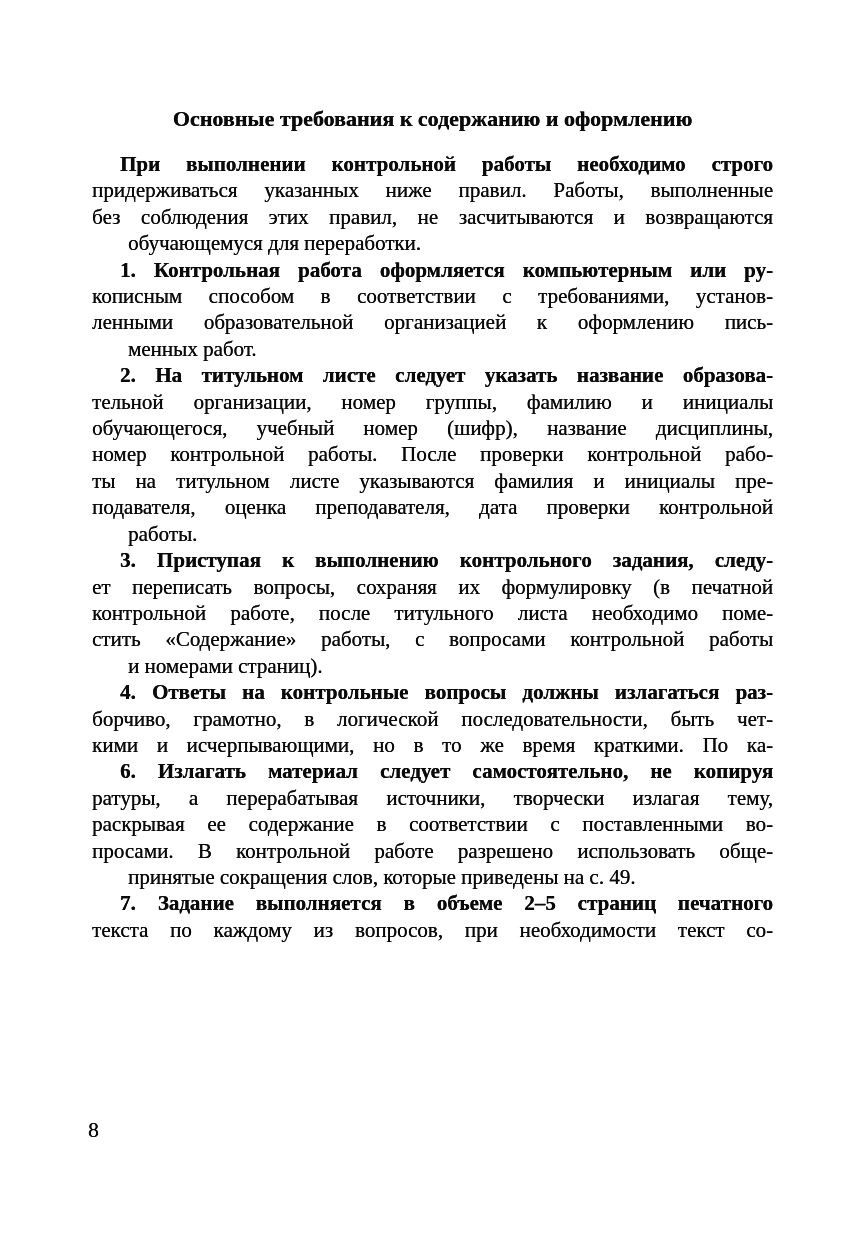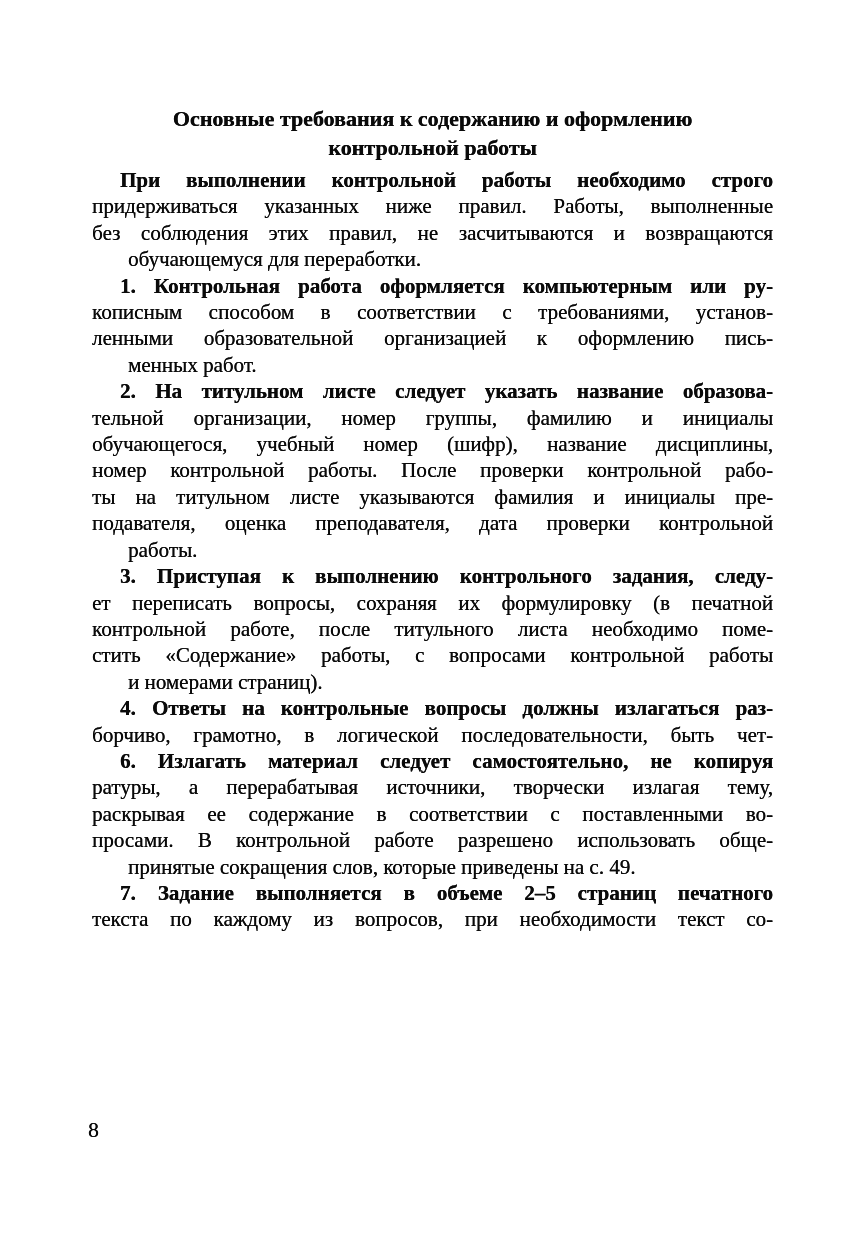--- a/index.html
+++ b/index.html
@@ -17,21 +17,21 @@
     left: 92px;
     top: 104px;
     width: 681px;
   }
   .title {
     text-align: center;
     font-weight: bold;
     font-size: 22px;
     line-height: 29px;
     text-shadow: 0.3px 0 currentColor;
-    margin-bottom: 5px;
+    margin-bottom: 18px;
   }
   .body-text {
     font-size: 21px;
     line-height: 26.4px;
     text-shadow: 0.25px 0 currentColor;
   }
   .line {
     text-align: justify;
     text-align-last: justify;
     white-space: normal;
@@ -45,21 +45,20 @@
     font-size: 21.5px;
     text-shadow: 0.25px 0 currentColor;
   }
 </style>
 </head>
 <body>
 
 <div class="column">
   <div class="title">
     <div>Основные требования к содержанию и оформлению</div>
-    <div>контрольной работы</div>
   </div>
   <div class="body-text" id="paragraphs">
       <div class="paragraph">
         <div class="line first">При выполнении контрольной работы необходимо строго</div>
         <div class="line">придерживаться указанных ниже правил. Работы, выполненные</div>
         <div class="line">без соблюдения этих правил, не засчитываются и возвращаются</div>
         <div class="line last">обучающемуся для переработки.</div>
       </div>
       <div class="paragraph">
         <div class="line first">1. Контрольная работа оформляется компьютерным или ру-</div>
@@ -79,20 +78,21 @@
       <div class="paragraph">
         <div class="line first">3. Приступая к выполнению контрольного задания, следу-</div>
         <div class="line">ет переписать вопросы, сохраняя их формулировку (в печатной</div>
         <div class="line">контрольной работе, после титульного листа необходимо поме-</div>
         <div class="line">стить «Содержание» работы, с вопросами контрольной работы</div>
         <div class="line last">и номерами страниц).</div>
       </div>
       <div class="paragraph">
         <div class="line first">4. Ответы на контрольные вопросы должны излагаться раз-</div>
         <div class="line">борчиво, грамотно, в логической последовательности, быть чет-</div>
+        <div class="line">кими и исчерпывающими, но в то же время краткими. По ка-</div>
       </div>
       <div class="paragraph">
         <div class="line first">6. Излагать материал следует самостоятельно, не копируя</div>
         <div class="line">ратуры, а перерабатывая источники, творчески излагая тему,</div>
         <div class="line">раскрывая ее содержание в соответствии с поставленными во-</div>
         <div class="line">просами. В контрольной работе разрешено использовать обще-</div>
         <div class="line last">принятые сокращения слов, которые приведены на с. 49.</div>
       </div>
       <div class="paragraph">
         <div class="line first">7. Задание выполняется в объеме 2–5 страниц печатного</div>

